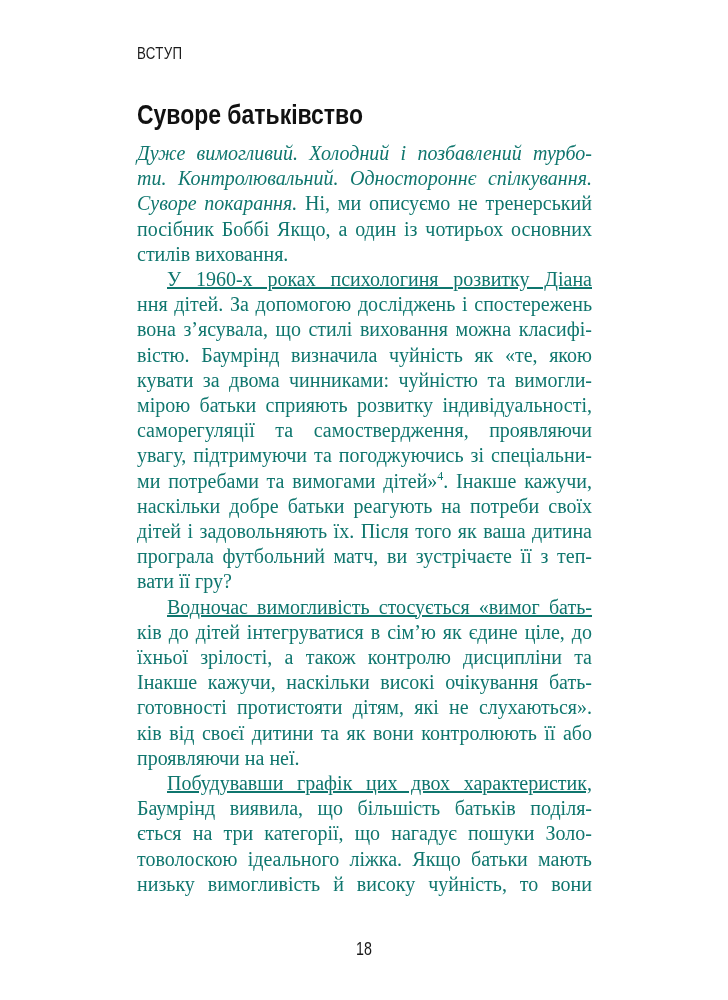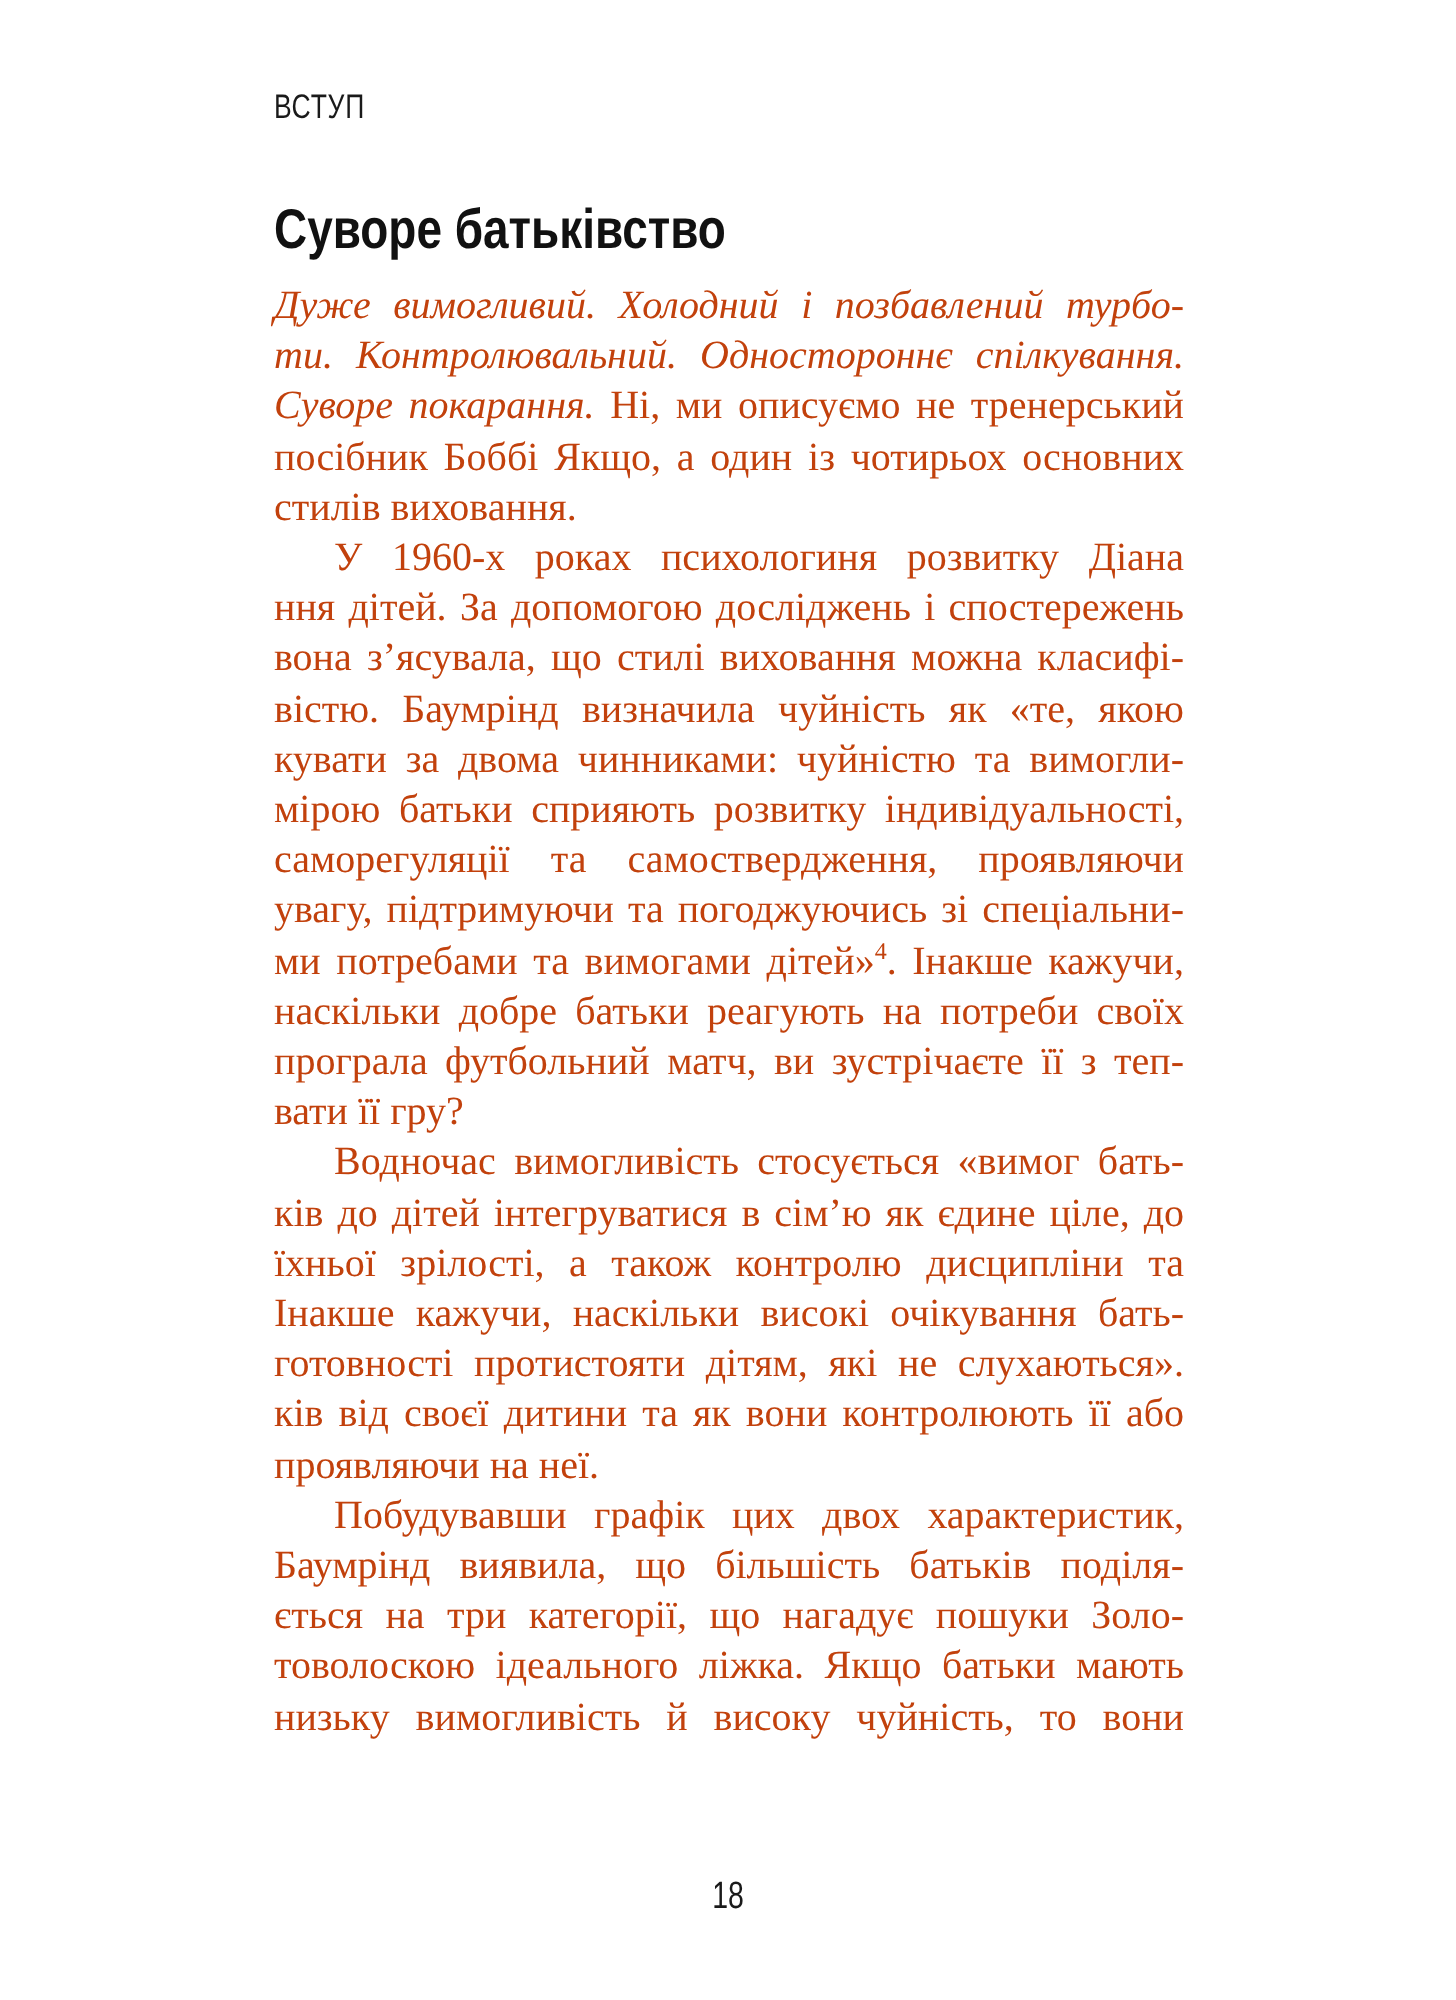--- a/index.html
+++ b/index.html
@@ -41,32 +41,33 @@
     transform-origin: left center;
     white-space: nowrap;
   }
   .body-text {
     position: absolute;
     left: 137px;
     top: 141px;
     width: 455px;
     font-size: 20px;
     line-height: 25.2px;
-    color: #c2410c;
+    color: #0f766e;
   }
   .para { }
   .line {
     text-align: justify;
     text-align-last: auto;
   }
   .line.just {
     text-align-last: justify;
   }
   .line.indent {
     text-indent: 30px;
+    text-decoration: underline;
   }
   .it { font-style: italic; }
   sup {
     font-size: 0.6em;
     line-height: 0;
     vertical-align: super;
   }
   .pageno {
     position: absolute;
     left: 0;
@@ -100,20 +101,21 @@
         <div class="line just indent"><span>У 1960-х роках психологиня розвитку Діана</span></div>
         <div class="line just"><span>ння дітей. За допомогою досліджень і спостережень</span></div>
         <div class="line just"><span>вона з’ясувала, що стилі виховання можна класифі-</span></div>
         <div class="line just"><span>вістю. Баумрінд визначила чуйність як «те, якою</span></div>
         <div class="line just"><span>кувати за двома чинниками: чуйністю та вимогли-</span></div>
         <div class="line just"><span>мірою батьки сприяють розвитку індивідуальності,</span></div>
         <div class="line just"><span>саморегуляції та самоствердження, проявляючи</span></div>
         <div class="line just"><span>увагу, підтримуючи та погоджуючись зі спеціальни-</span></div>
         <div class="line just"><span>ми потребами та вимогами дітей»</span><sup>4</sup><span>. Інакше кажучи,</span></div>
         <div class="line just"><span>наскільки добре батьки реагують на потреби своїх</span></div>
+        <div class="line just"><span>дітей і задовольняють їх. Після того як ваша дитина</span></div>
         <div class="line just"><span>програла футбольний матч, ви зустрічаєте її з теп-</span></div>
         <div class="line"><span>вати її гру?</span></div>
       </div>
       <div class="para">
         <div class="line just indent"><span>Водночас вимогливість стосується «вимог бать-</span></div>
         <div class="line just"><span>ків до дітей інтегруватися в сім’ю як єдине ціле, до</span></div>
         <div class="line just"><span>їхньої зрілості, а також контролю дисципліни та</span></div>
         <div class="line just"><span>Інакше кажучи, наскільки високі очікування бать-</span></div>
         <div class="line just"><span>готовності протистояти дітям, які не слухаються».</span></div>
         <div class="line just"><span>ків від своєї дитини та як вони контролюють її або</span></div>

